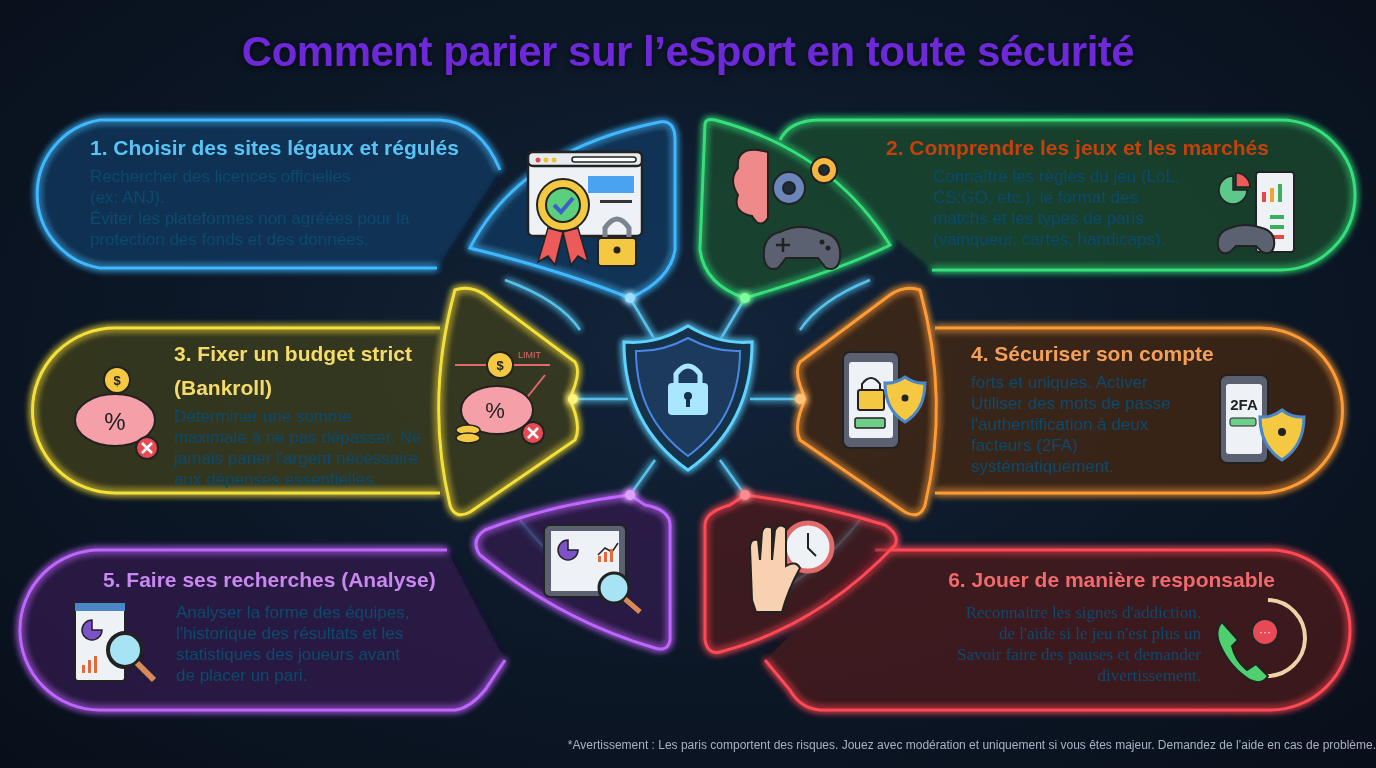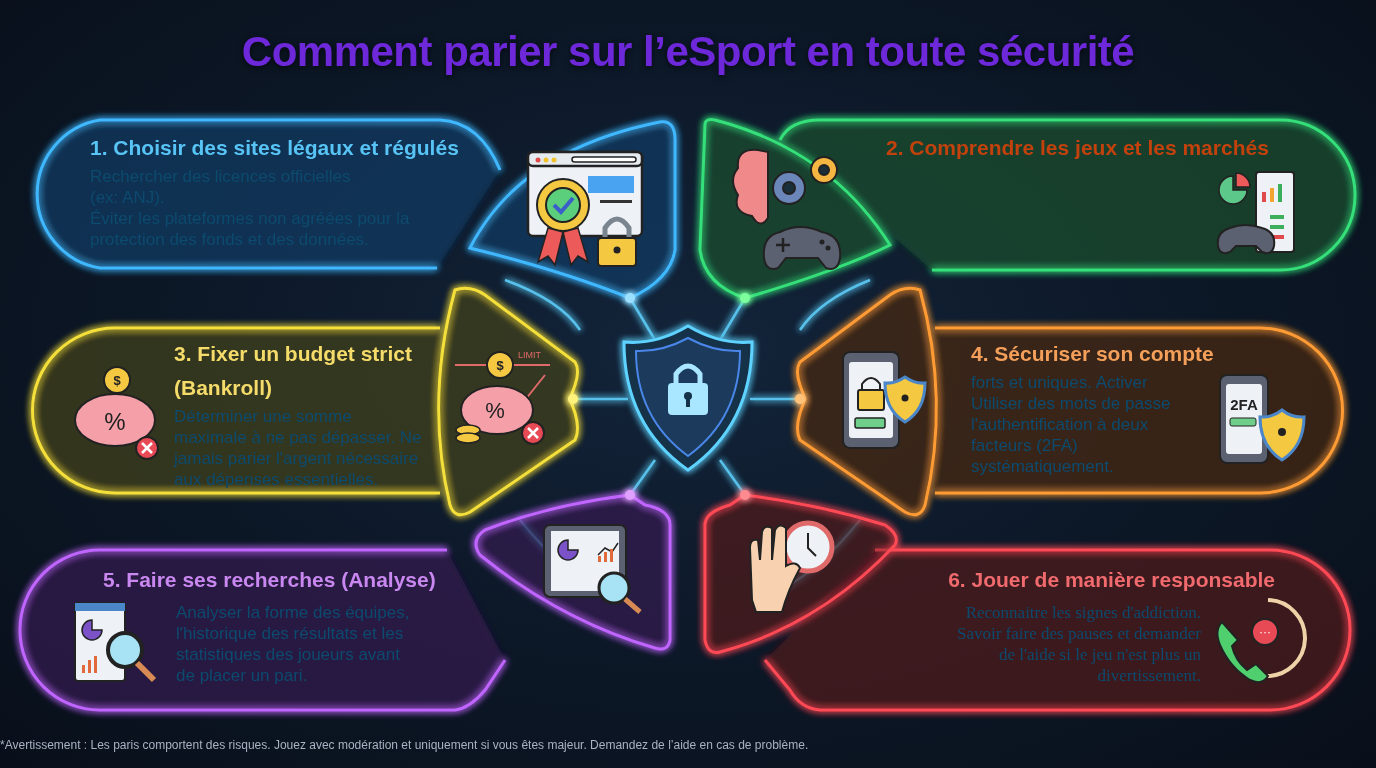--- a/index.html
+++ b/index.html
@@ -17,21 +17,21 @@
     text-shadow: 0 2px 6px rgba(0,0,0,0.6);
   }
   svg.frame { position: absolute; left: 0; top: 0; }
   .panel-text { position: absolute; }
   .panel-text h2 {
     font-size: 21px; font-weight: 700; margin-bottom: 6px; line-height: 1.15;
   }
   .panel-text p { font-size: 17px; line-height: 21px; color: #0c4a6e; }
   .right-align { text-align: right; font-family: Liberation Serif, serif; }
   .footer {
-    position: absolute; left: 0; right: 0; top: 738px; text-align: left;
+    position: absolute; left: 0; right: 0; top: 738px; text-align: right;
     font-size: 12px; color: #a8b2c2;
   }
 </style>
 </head>
 <body>
 
 <svg class="frame" width="1376" height="768" viewBox="0 0 1376 768">
   <defs>
     <filter id="glow" x="-20%" y="-20%" width="140%" height="140%">
       <feGaussianBlur stdDeviation="3.5" result="b"></feGaussianBlur>
@@ -232,20 +232,26 @@
 <div class="panel-text" style="left:90px; top:136px; width:400px;">
   <h2 style="color:#58c4f5;">1. Choisir des sites légaux et régulés</h2>
   <p>Rechercher des licences officielles</p>
   <p>(ex: ANJ).</p>
   <p>Éviter les plateformes non agréées pour la</p>
   <p>protection des fonds et des données.</p>
 </div>
 
 <div class="panel-text" style="left:886px; top:136px; width:420px;">
   <h2 style="color:#c2410c;">2. Comprendre les jeux et les marchés</h2>
+  <div style="padding-left:47px;">
+    <p>Connaître les règles du jeu (LoL,</p>
+    <p>CS:GO, etc.), le format des</p>
+    <p>matchs et les types de paris</p>
+    <p>(vainqueur, cartes, handicaps).</p>
+  </div>
 </div>
 
 <div class="panel-text" style="left:174px; top:342px; width:270px;">
   <h2 style="color:#f5dc6a; margin-bottom:10px;">3. Fixer un budget strict</h2>
   <h2 style="color:#f5dc6a;">(Bankroll)</h2>
   <p>Déterminer une somme</p>
   <p>maximale à ne pas dépasser. Ne</p>
   <p>jamais parier l'argent nécessaire</p>
   <p>aux dépenses essentielles.</p>
 </div>
@@ -266,19 +272,19 @@
     <p>l'historique des résultats et les</p>
     <p>statistiques des joueurs avant</p>
     <p>de placer un pari.</p>
   </div>
 </div>
 
 <div class="panel-text" style="left:900px; top:568px; width:375px;">
   <h2 style="color:#f06a6e; text-align:right; margin-bottom:10px;">6. Jouer de manière responsable</h2>
   <div class="right-align" style="padding-right:74px; margin-left:-10px;">
     <p>Reconnaitre les signes d'addiction.</p>
+    <p>de l'aide si le jeu n'est plus un</p>
     <p>Savoir faire des pauses et demander</p>
-    <p>de l'aide si le jeu n'est plus un</p>
     <p>divertissement.</p>
   </div>
 </div>
 
 <div class="footer">*Avertissement : Les paris comportent des risques. Jouez avec modération et uniquement si vous êtes majeur. Demandez de l’aide en cas de problème.</div>
 
 </body></html>

